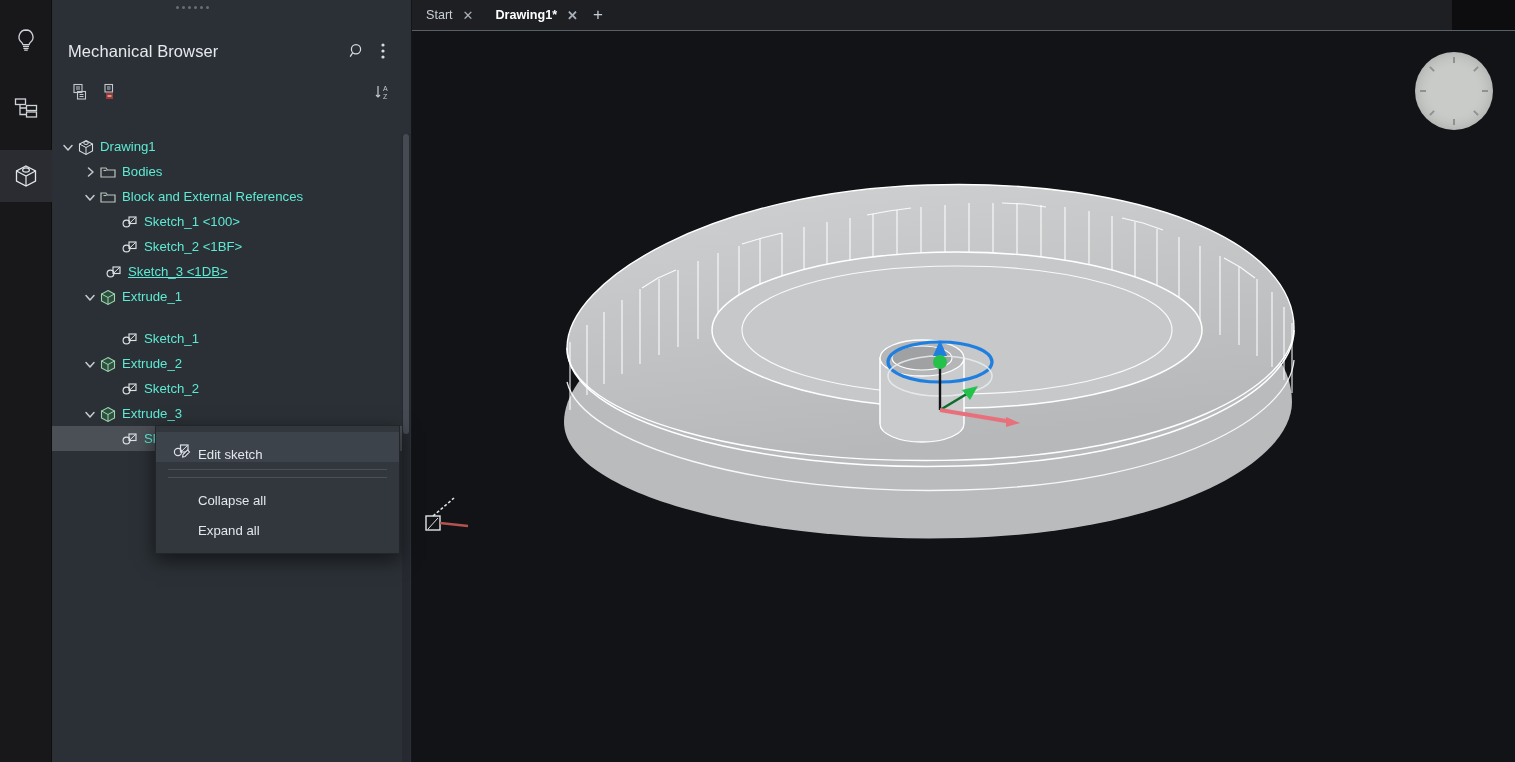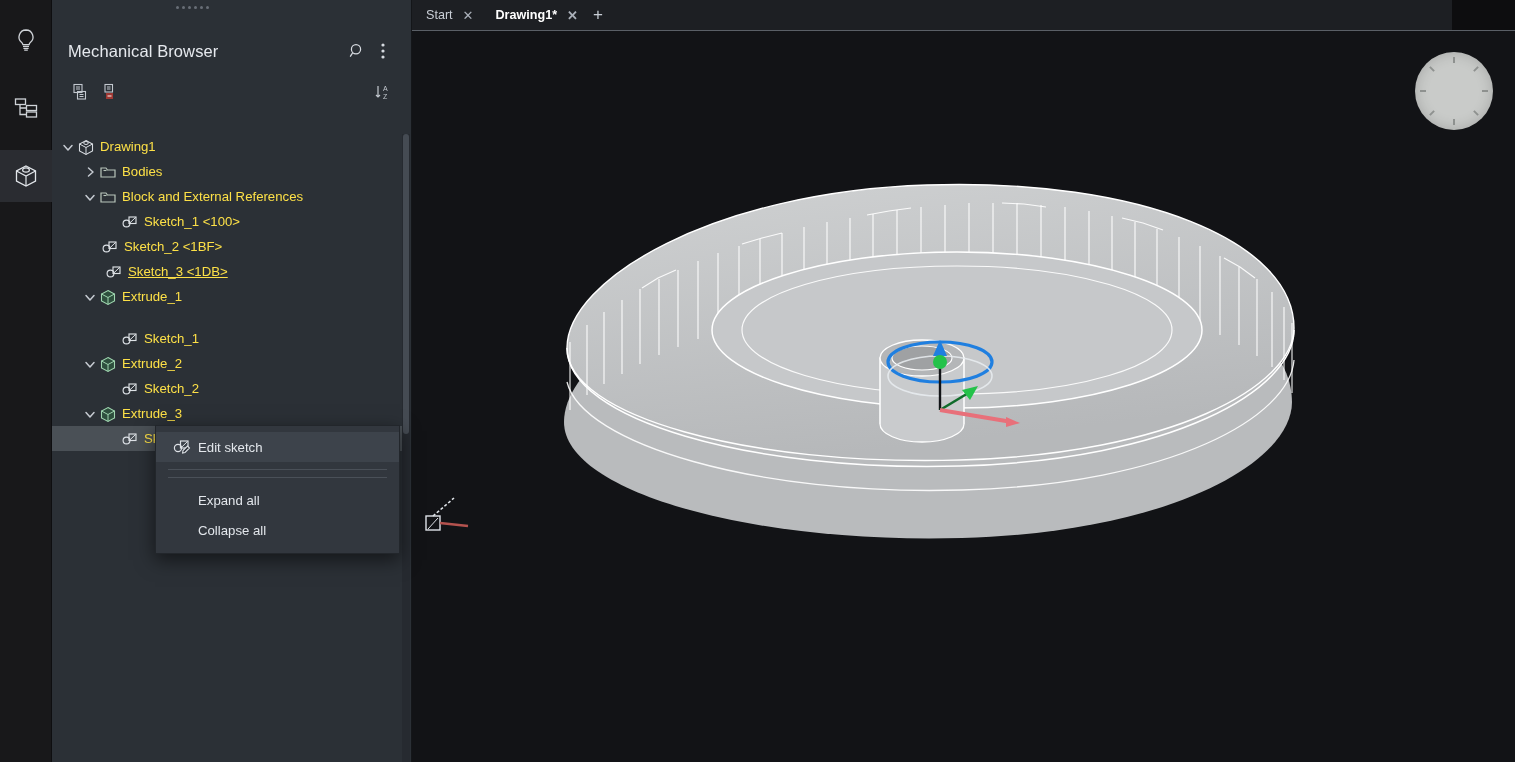--- a/index.html
+++ b/index.html
@@ -51,21 +51,21 @@
     display: flex; align-items: center; padding: 0 14px;
   }
   .tool-ico { width: 30px; height: 26px; display:flex; align-items:center;
     justify-content:center; cursor:pointer; }
   .spacer { flex: 1; }
 
   
   .tree { position: absolute; left: 0; top: 134px; width: 358px; }
   .node {
     display: flex; align-items: center; height: 25px;
-    font-size: 13.2px; color: #fde047; cursor: default; white-space: nowrap;
+    font-size: 13.2px; color: #5eead4; cursor: default; white-space: nowrap;
     position: relative;
   }
   .node.selected { background: #4a5056; }
   .twisty {
     width: 16px; height: 25px; display:flex; align-items:center;
     justify-content:center; cursor: pointer; flex: none;
   }
   .twisty svg { display:block; }
   .nico { width: 20px; height: 25px; display:flex; align-items:center;
     justify-content:center; flex: none; }
@@ -85,21 +85,21 @@
   .ctxmenu {
     position: absolute; left: 155px; top: 425px; width: 245px;
     background: #32373e; border: 1px solid #22262b;
     box-shadow: 0 6px 18px rgba(0,0,0,.55);
     padding: 6px 0 8px 0; z-index: 40;
   }
   .ctxitem {
     display: flex; align-items: center; height: 30px; padding: 0 14px;
     font-size: 13.2px; color: #e3e7ec; cursor: pointer;
   }
-  .ctxitem.hl { background: #3d434b; }
+  .ctxitem.hl { background: #3d434b; align-items: flex-end; }
   .ctxitem .cico { width: 24px; height: 22px; display:flex;
     align-items:center; justify-content:center; flex:none; }
   .ctxitem .clabel { padding-left: 4px; }
   .ctxitem.noico .clabel { padding-left: 28px; }
   .ctxsep { height: 1px; background: #4a5058; margin: 7px 12px; }
 
   
   .tabbar {
     position: absolute; left: 412px; top: 0; width: 1040px; height: 30px;
     background: #1d1f23;
@@ -277,21 +277,21 @@
           <div class="twisty"></div>
           <div class="nico">
             <svg width="18" height="18" viewBox="0 0 18 18">
               <circle cx="5.5" cy="10.5" r="3.4" fill="none" stroke="#dde1e6" stroke-width="1.15"></circle>
               <rect x="8" y="4" width="7" height="6.5" fill="none" stroke="#dde1e6" stroke-width="1.15"></rect>
               <path d="M8.5 10.3 L14.6 4.4" stroke="#dde1e6" stroke-width="1"></path>
             </svg>
           </div>
           <div class="nlabel">Sketch_1 &lt;100&gt;</div>
         </div>
-        <div class="node" style="padding-left: 32px; text-align: right;">
+        <div class="node" style="padding-left: 52px; text-align: right;">
           <div class="twisty"></div>
           <div class="nico">
             <svg width="18" height="18" viewBox="0 0 18 18">
               <circle cx="5.5" cy="10.5" r="3.4" fill="none" stroke="#dde1e6" stroke-width="1.15"></circle>
               <rect x="8" y="4" width="7" height="6.5" fill="none" stroke="#dde1e6" stroke-width="1.15"></rect>
               <path d="M8.5 10.3 L14.6 4.4" stroke="#dde1e6" stroke-width="1"></path>
             </svg>
           </div>
           <div class="nlabel">Sketch_2 &lt;1BF&gt;</div>
         </div>
@@ -396,24 +396,24 @@
             <rect x="8.5" y="4" width="7.5" height="7" fill="none" stroke="#dde1e6" stroke-width="1.2"></rect>
             <path d="M9 10.8 L15.6 4.4" stroke="#dde1e6" stroke-width="1"></path>
             <path d="M11 13.5 l4.5-4.5 l2 2 l-4.5 4.5 l-2.4 .6 Z" fill="#2c3138" stroke="#dde1e6" stroke-width="1.1"></path>
           </svg>
         </div>
         <div class="clabel">Edit sketch</div>
       </div>
       <div class="ctxsep"></div>
       <div class="ctxsep"></div>
       <div class="ctxitem noico">
+        <div class="clabel">Collapse all</div>
+      </div>
+      <div class="ctxitem noico">
         <div class="clabel">Expand all</div>
-      </div>
-      <div class="ctxitem noico">
-        <div class="clabel">Collapse all</div>
       </div>
     </div>
 
   <div class="tabbar">
     <div class="tabs">
         <div class="tab">
           <span>Start</span>
           <span class="x">✕</span>
         </div>
         <div class="tab active">

